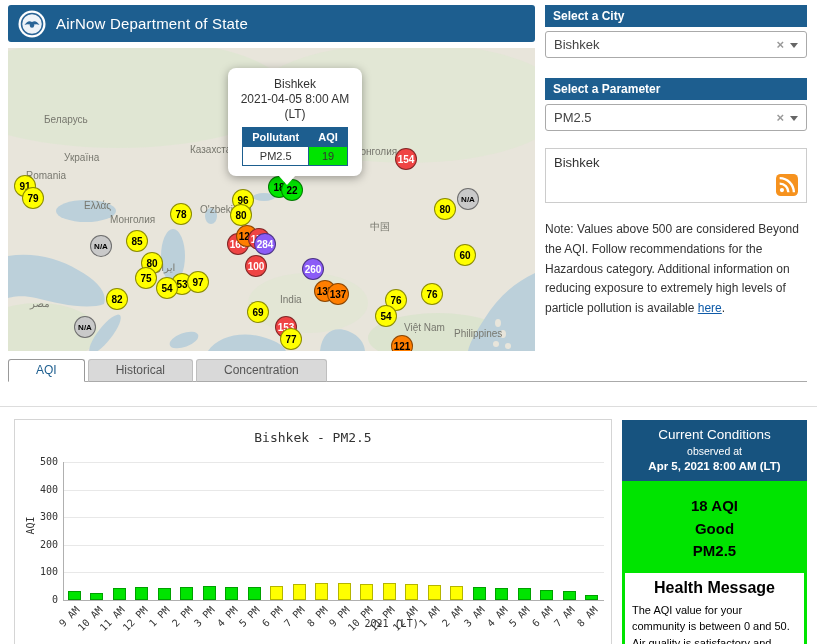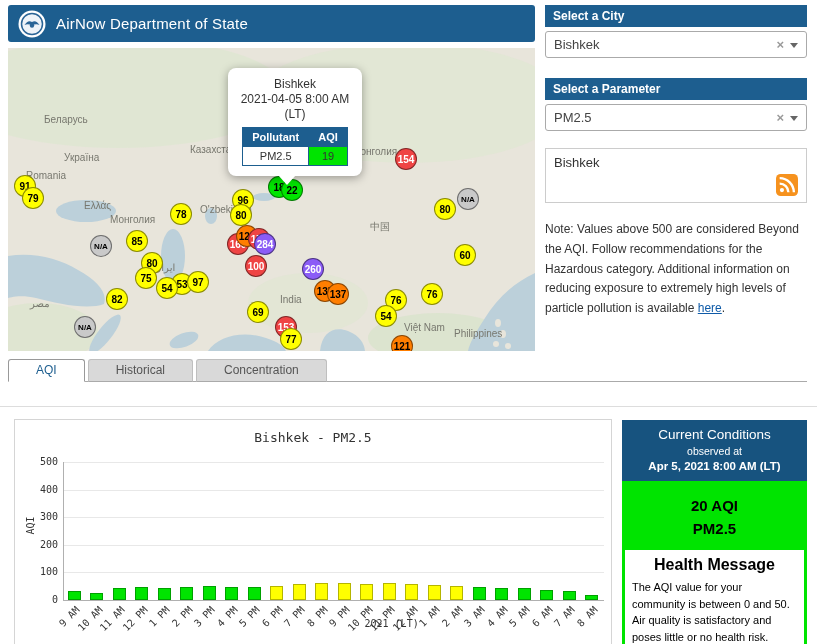--- a/index.html
+++ b/index.html
@@ -311,21 +311,22 @@
     <div id="x-axis-date-label" style="left: 349.5px; top: 198px;">2021 (LT)</div>
   </div>
 
   <div id="cc-panel" class="abs">
     <div id="cc-header">
       <div id="cc-title">Current Conditions</div>
       <div id="cc-observed-label">observed at</div>
       <div id="cc-observed-value">Apr 5, 2021 8:00 AM (LT)</div>
     </div>
     <div id="cc-aqi">
-      <div>20 AQI</div>
+      <div>18 AQI</div>
+      <div>Good</div>
       <div>PM2.5</div>
     </div>
     <div id="cc-health">
       <div id="cc-health-title">Health Message</div>
       <div id="cc-health-message">The AQI value for your community is between 0 and 50. Air quality is satisfactory and poses little or no health risk.</div>
     </div>
   </div>
 
 </div>
 

